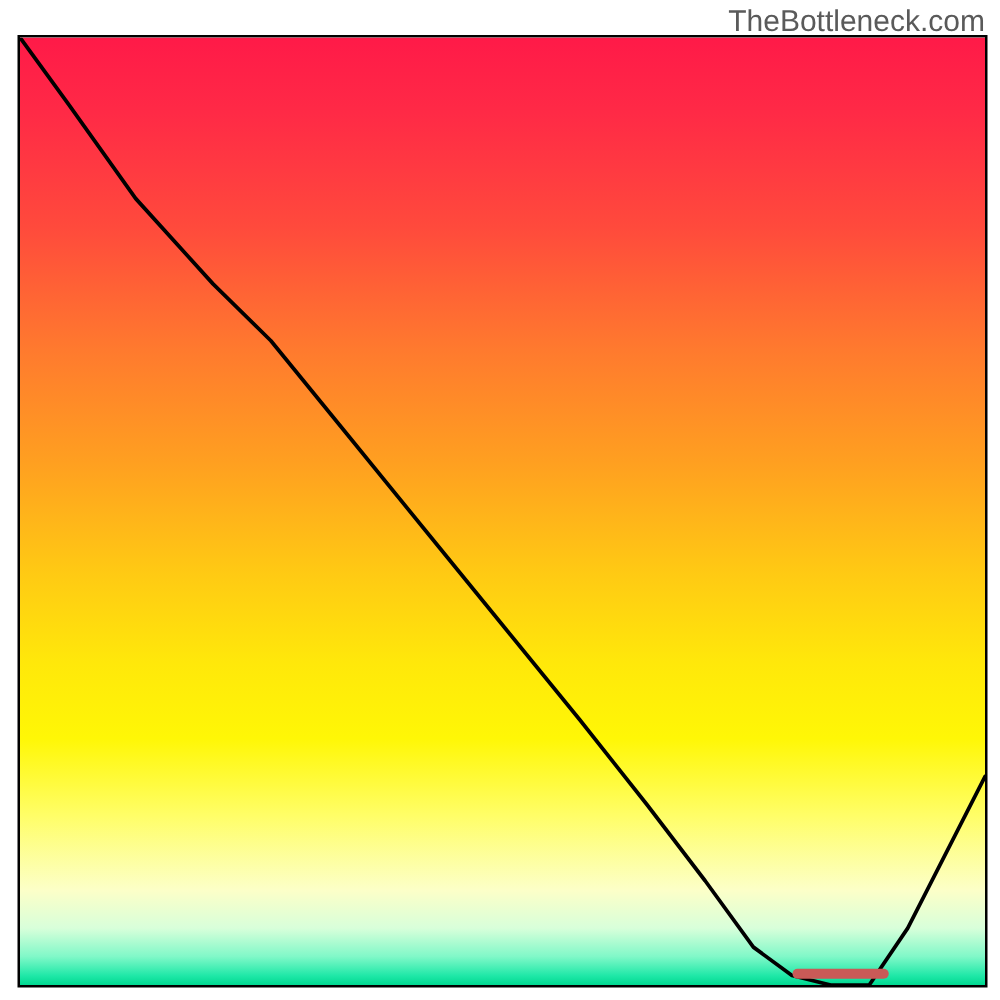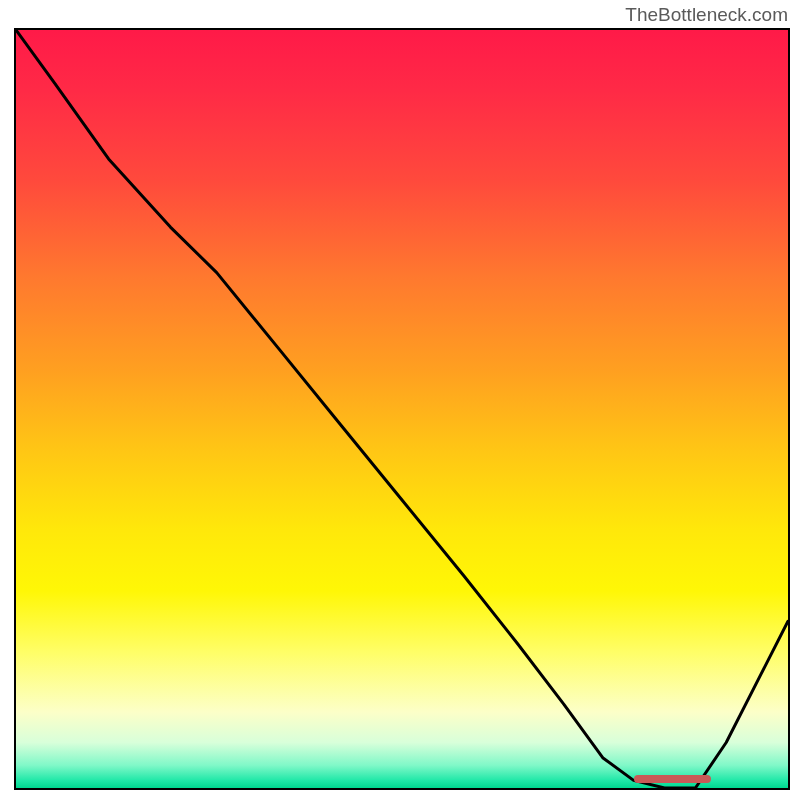--- a/index.html
+++ b/index.html
@@ -9,21 +9,21 @@
     height: 800px;
     position: relative;
     font-family: Arial, sans-serif;
     background: #ffffff;
   }
   .watermark {
     position: absolute;
     top: 4px;
     right: 12px;
     color: #5a5a5a;
-    font-size: 19px;
+    font-size: 24px;
     font-family: Arial, sans-serif;
     z-index: 10;
   }
   .plot-area {
     position: absolute;
     left: 14px;
     top: 28px;
     width: 772px;
     height: 758px;
     border: 2px solid #000000;

